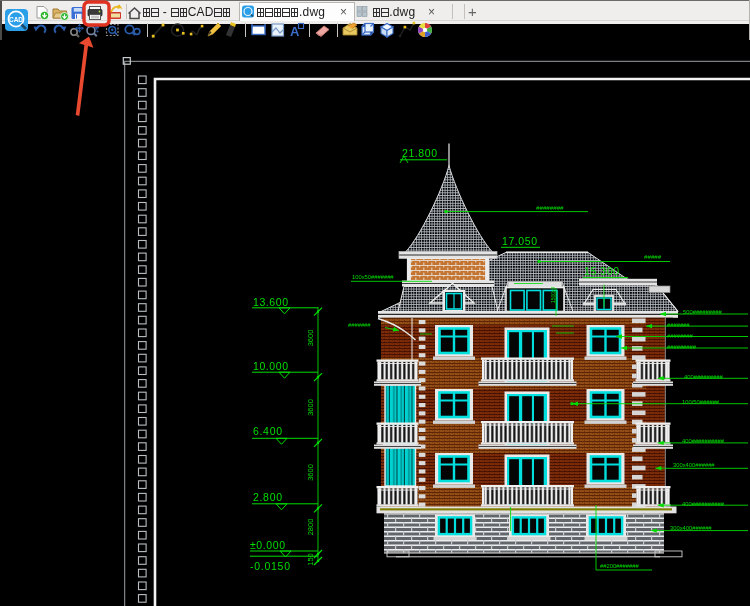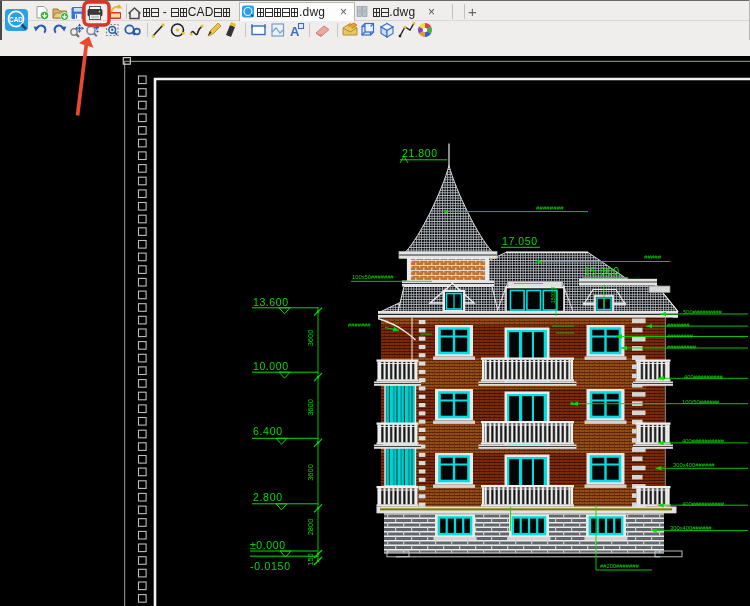--- a/index.html
+++ b/index.html
@@ -1,16 +1,16 @@
 <!DOCTYPE html>
 <html><head><meta charset="utf-8"><style>
 *{margin:0;padding:0;box-sizing:border-box}
 html,body{width:750px;height:606px;overflow:hidden;background:#000}
 #app{position:relative;width:750px;height:606px;font-family:"Liberation Sans",sans-serif;background:#000}
-#bar{position:absolute;left:0;top:0;width:750px;height:56px;background:#efeeec}
+#bar{position:absolute;left:0;top:0;width:750px;height:24px;background:#efeeec}
 #bar .div1{position:absolute;left:0;top:20px;width:750px;height:1px;background:#d9d7d4}
 .tabtx{position:absolute;font-size:12px;color:#1b1b1b;white-space:nowrap;letter-spacing:0.2px}
 .hz{display:inline-block;width:7.6px;height:9.2px;border:1px solid #2e2e2e;margin:0 0.5px;vertical-align:-1px;
  background:linear-gradient(rgba(0,0,0,0) 44%,#2e2e2e 44%,#2e2e2e 56%,rgba(0,0,0,0) 56%),linear-gradient(90deg,rgba(0,0,0,0) 44%,#2e2e2e 44%,#2e2e2e 56%,rgba(0,0,0,0) 56%)}
 </style></head><body>
 <div id="app">
 <svg width="750" height="606" style="position:absolute;left:0;top:0">
 <rect x="0" y="40" width="750" height="566" fill="#000"></rect>
 <defs>
 <pattern id="roofg" width="2.6" height="2.6" patternUnits="userSpaceOnUse">

